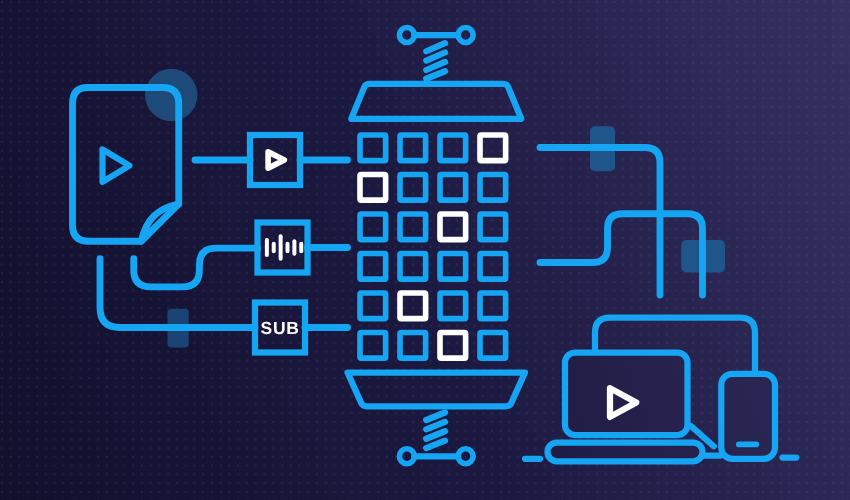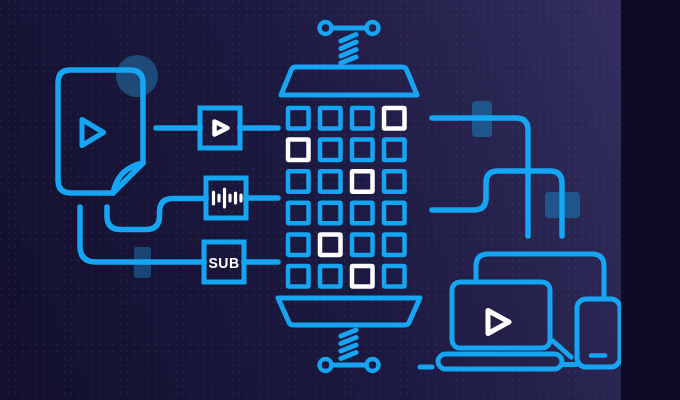--- a/index.html
+++ b/index.html
@@ -1,17 +1,17 @@
 <!DOCTYPE html>
 <html><head>
 <meta charset="utf-8">
 <style>
   html,body{margin:0;padding:0;background:#0e0c24;}
   .stage{
-    position:relative;width:621px;height:400px;overflow:hidden;
+    position:relative;width:680px;height:400px;overflow:hidden;
     font-family:"Liberation Sans", sans-serif;
   }
   svg{display:block}
   text.sub-label{
     font-family:"Liberation Sans", sans-serif;
     font-weight:bold;
     font-size:14px;
     letter-spacing:.5px;
   }
 </style>

